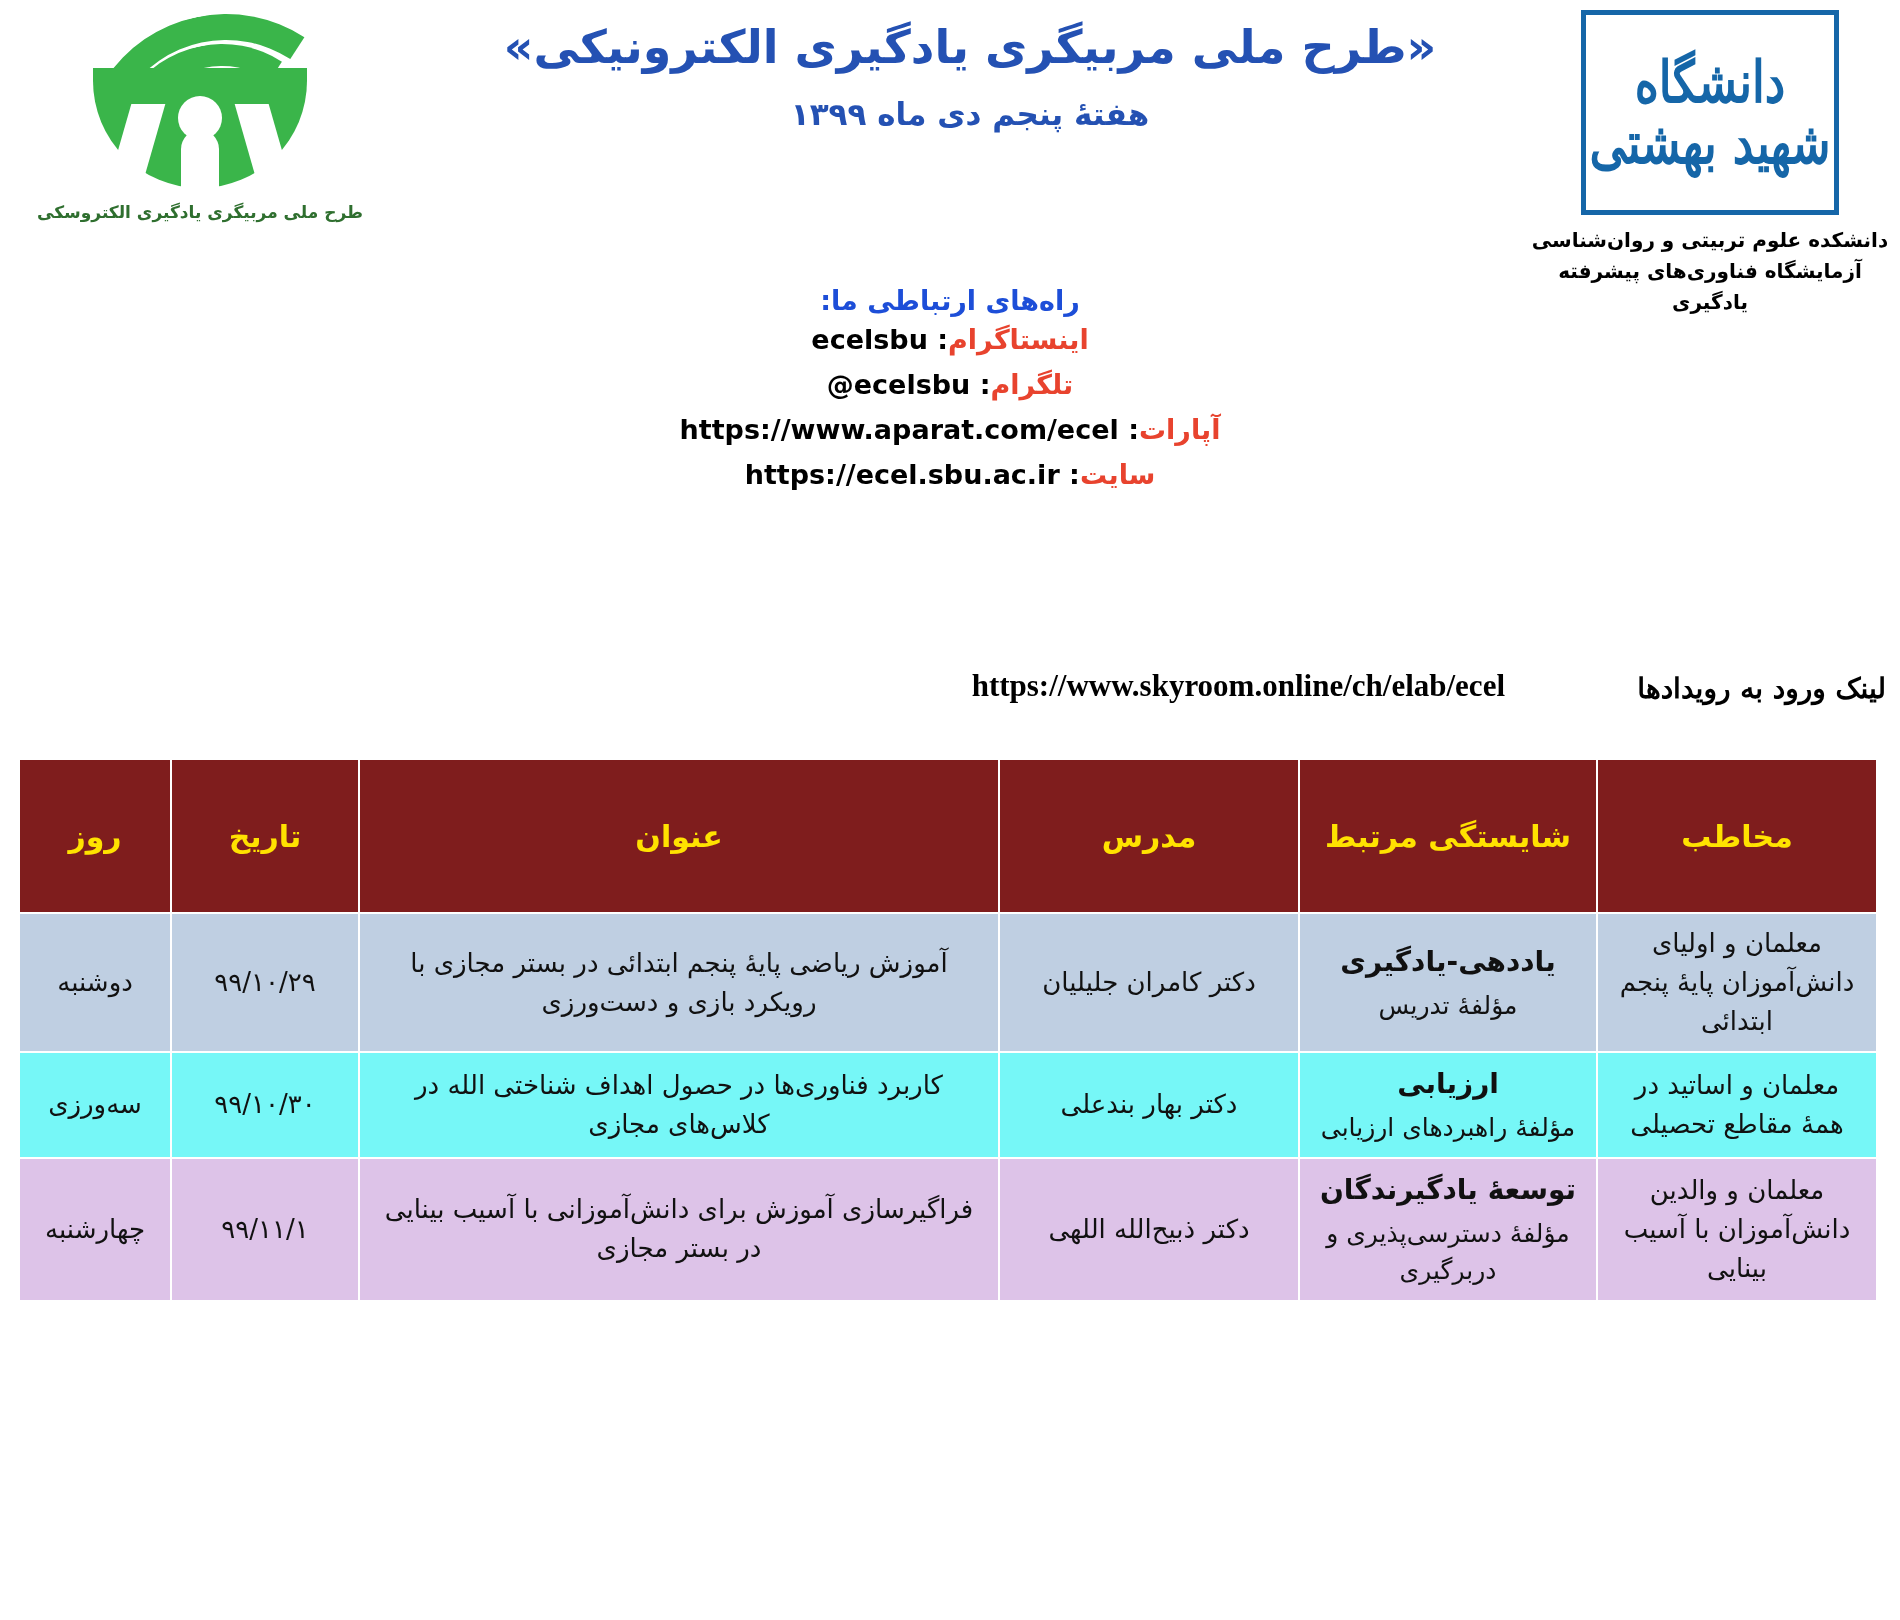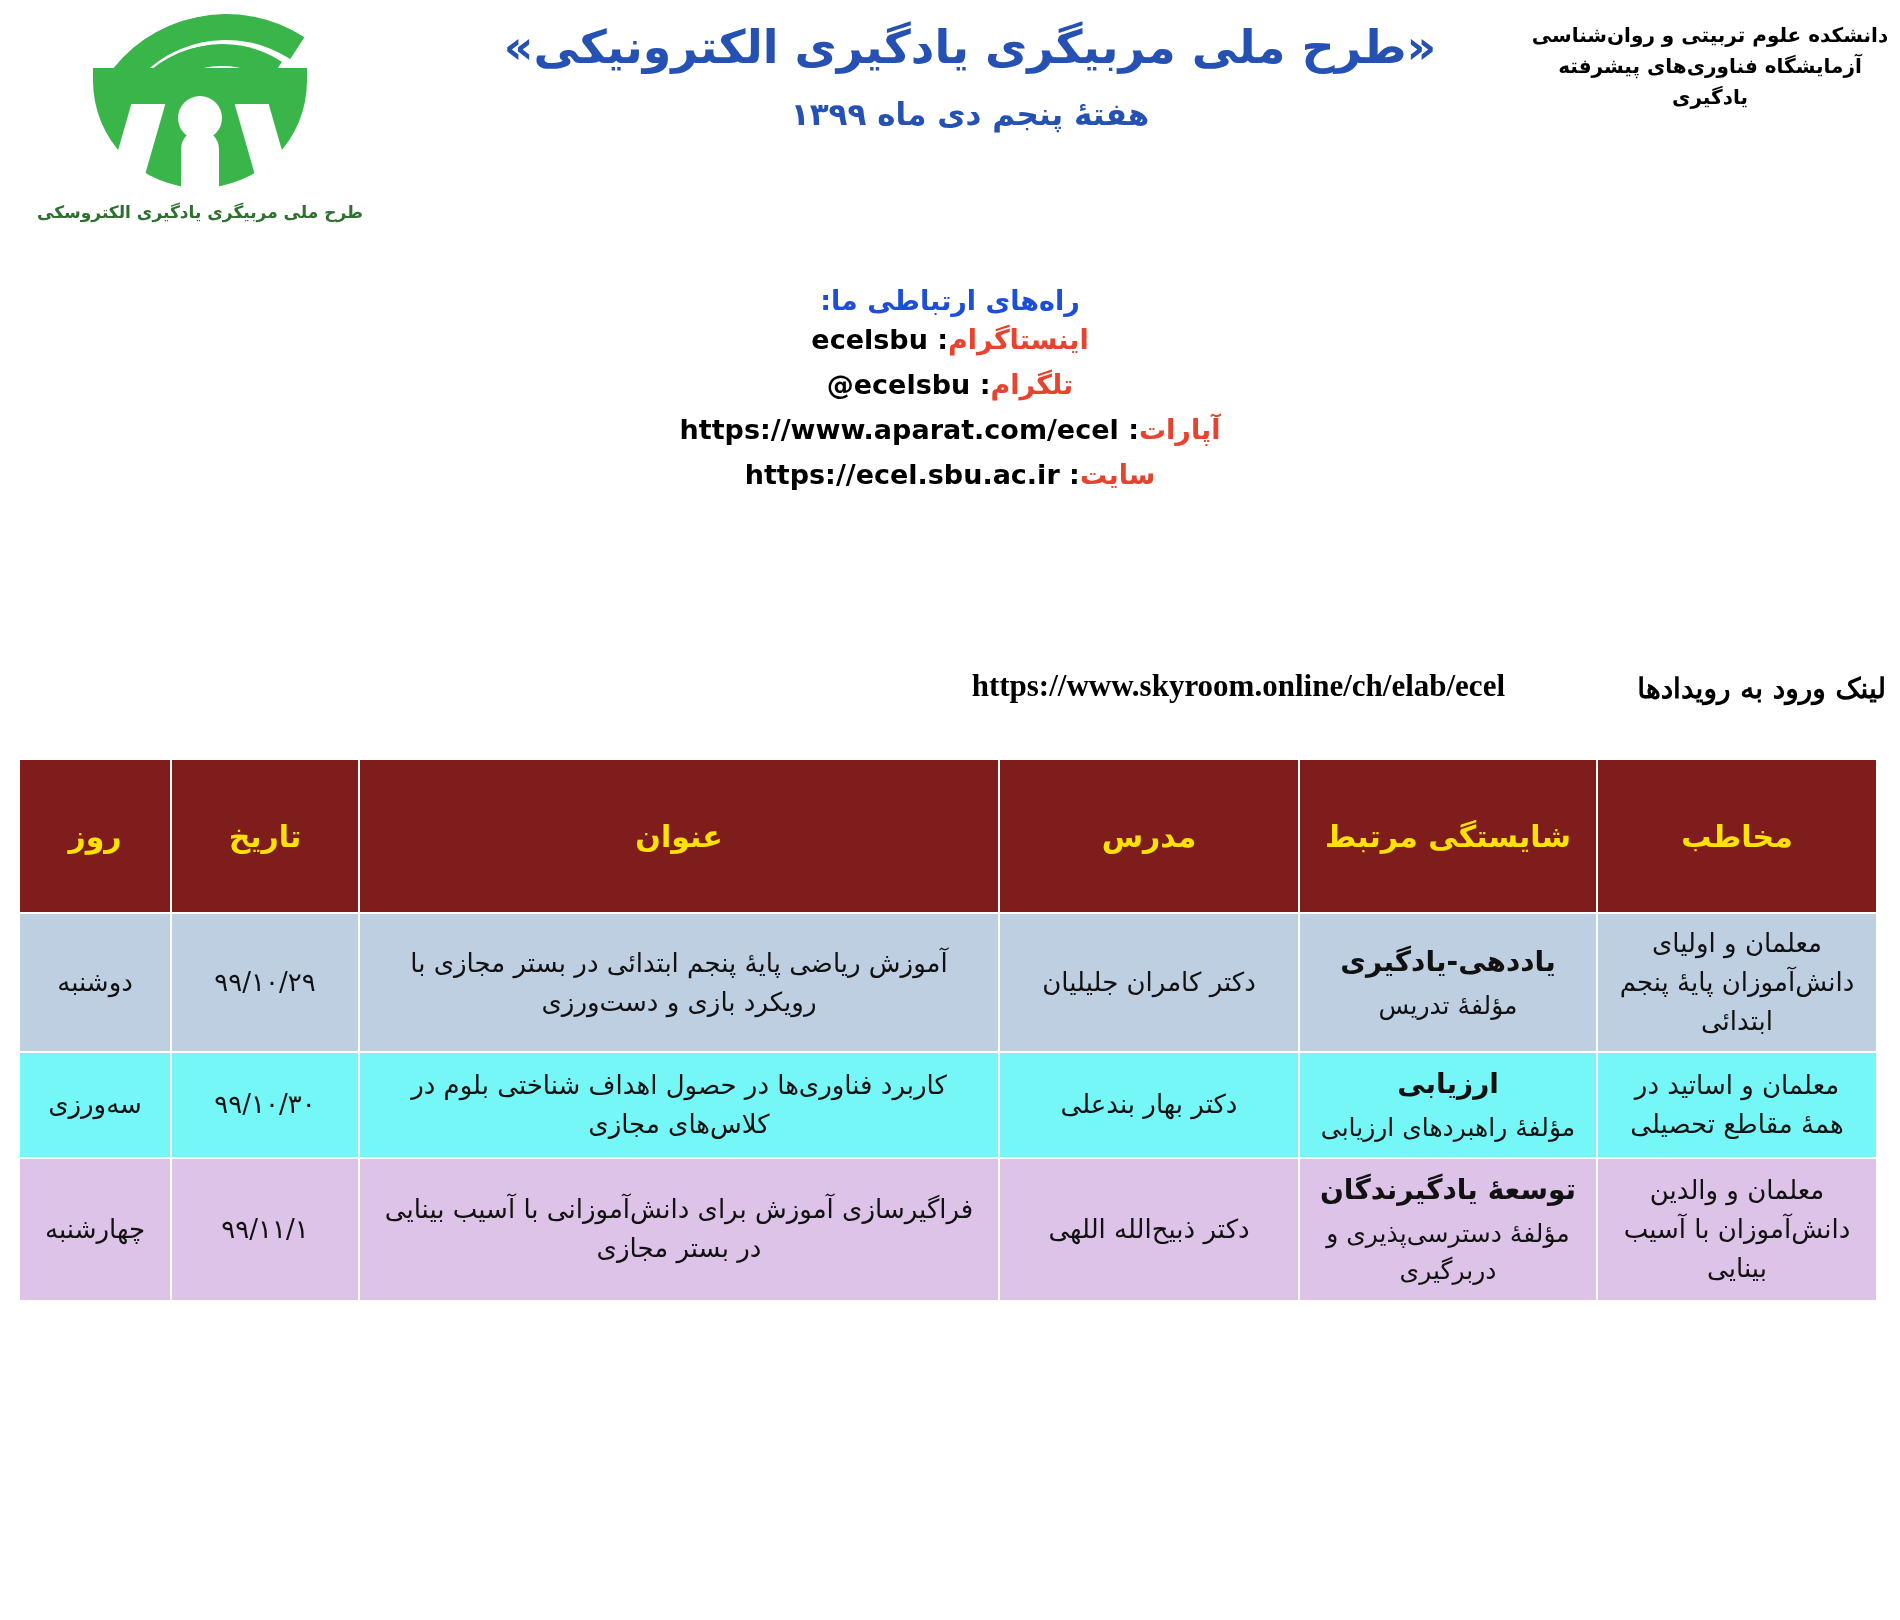--- a/index.html
+++ b/index.html
@@ -293,20 +293,23 @@
   .cell-date { font-size: 28px; margin-top: 20px; }
   .cell-title { font-size: 27px; }
   .cell-teacher { font-size: 27px; }
 </style>
 </head>
 <body>
 
 <div class="header">
 
   <div class="univ-logo-block">
+    <div class="univ-emblem">
+      <div class="calligraphy">دانشگاه شهید بهشتی</div>
+    </div>
     <div class="univ-lines">
       <div>دانشکده علوم تربیتی و روان‌شناسی</div>
       <div>آزمایشگاه فناوری‌های پیشرفته یادگیری</div>
     </div>
   </div>
 
   <div class="center-title">
     <div class="main-title">«طرح ملی مربیگری یادگیری الکترونیکی»</div>
     <div class="sub-title">هفتهٔ پنجم دی ماه ۱۳۹۹</div>
   </div>
@@ -380,21 +383,21 @@
       <td class="cell-date">۹۹/۱۰/۲۹</td>
       <td class="cell-day">دوشنبه</td>
     </tr>
     <tr class="row-2">
       <td class="cell-aud">معلمان و اساتید در همهٔ مقاطع تحصیلی</td>
       <td class="cell-comp">
         <span class="comp-main">ارزیابی</span>
         <span class="comp-sub">مؤلفهٔ راهبردهای ارزیابی</span>
       </td>
       <td class="cell-teacher">دکتر بهار بندعلی</td>
-      <td class="cell-title">کاربرد فناوری‌ها در حصول اهداف شناختی بلوم در کلاس‌های مجازی</td>
+      <td class="cell-title">کاربرد فناوری‌ها در حصول اهداف شناختی الله در کلاس‌های مجازی</td>
       <td class="cell-date">۹۹/۱۰/۳۰</td>
       <td class="cell-day">سه‌ورزی</td>
     </tr>
     <tr class="row-3">
       <td class="cell-aud">معلمان و والدین دانش‌آموزان با آسیب بینایی</td>
       <td class="cell-comp">
         <span class="comp-main">توسعهٔ یادگیرندگان</span>
         <span class="comp-sub">مؤلفهٔ دسترسی‌پذیری و دربرگیری</span>
       </td>
       <td class="cell-teacher">دکتر ذبیح‌الله اللهی</td>

